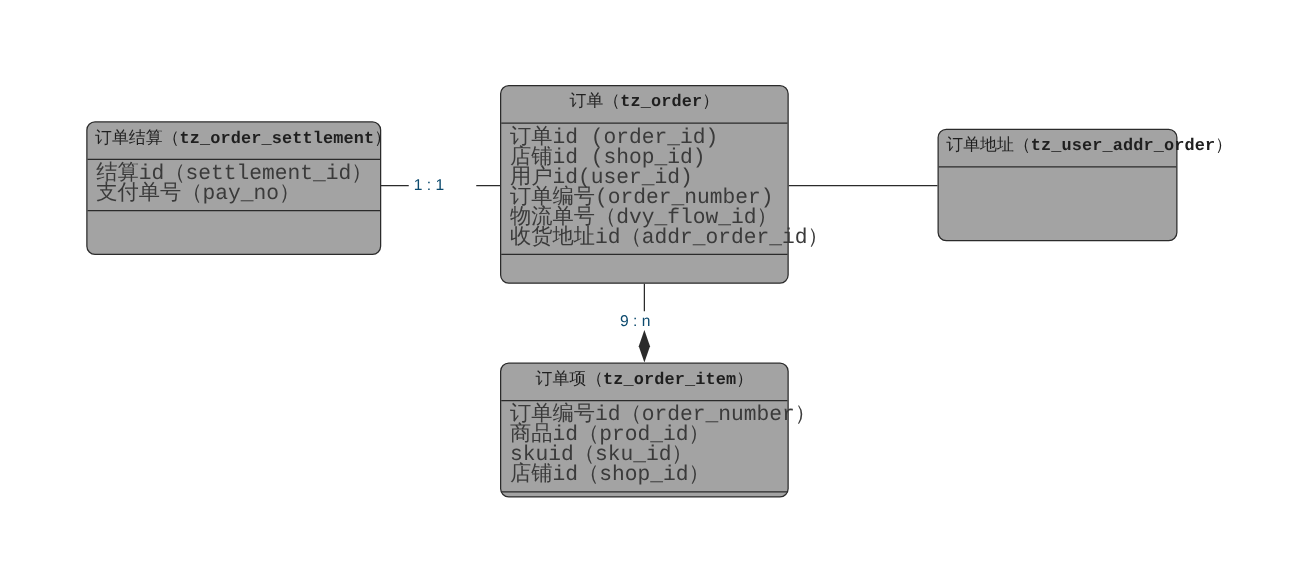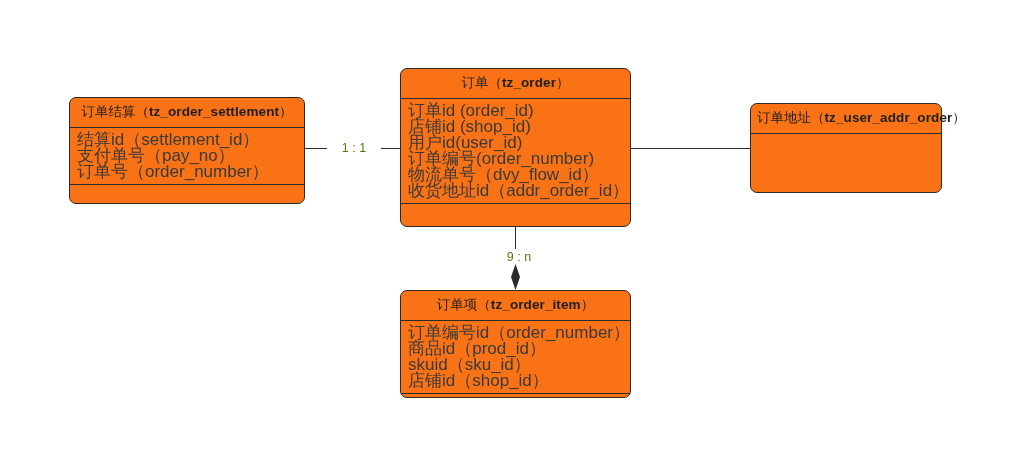--- a/index.html
+++ b/index.html
@@ -12,24 +12,25 @@
     width: 1032px;
     height: 460px;
     background: #ffffff;
     font-family: "Liberation Sans", "DejaVu Sans", sans-serif;
     overflow: hidden;
   }
   
   .entity {
     position: absolute;
     box-sizing: border-box;
-    background: #f97316;
+    background: #a3a3a3;
     border: 1.6px solid #2b2b2b;
     border-radius: 7px;
     z-index: 3;
+    font-family: Liberation Mono, monospace;
   }
   .ent-title {
     box-sizing: border-box;
     text-align: center;
     color: #1f1f1f;
     font-size: 13.5px;
     line-height: 1.1;
     padding: 7px 6px 7px 6px;
     border-bottom: 1.6px solid #2b2b2b;
     white-space: nowrap;
@@ -63,24 +64,23 @@
   }
   .line-v {
     position: absolute;
     width: 0;
     border-left: 1.6px solid #2b2b2b;
     z-index: 1;
   }
   .card-label {
     position: absolute;
     background: #ffffff;
-    color: #4d7c0f;
+    color: #0c4a6e;
     font-size: 12.5px;
     line-height: 14px;
-    text-align: center;
     padding: 1px 4px;
     white-space: nowrap;
     z-index: 2;
   }
   .arrow-diamond {
     position: absolute;
     z-index: 2;
   }
 </style>
 </head>
@@ -101,21 +101,20 @@
     </svg>
   </div>
 
   <div class="entity" style="left:69px; top:97px; width:236px; height:107px;">
     <div class="ent-title">
       <span>订单结算</span><span>（</span><span class="tbl">tz_order_settlement</span><span>）</span>
     </div>
     <div class="ent-attrs">
       <div class="attr">结算id（settlement_id）</div>
       <div class="attr">支付单号（pay_no）</div>
-      <div class="attr">订单号（order_number）</div>
     </div>
     <div class="ent-footer"></div>
   </div>
 
   <div class="entity" style="left:400px; top:68px; width:231px; height:159px;">
     <div class="ent-title">
       <span>订单</span><span>（</span><span class="tbl">tz_order</span><span>）</span>
     </div>
     <div class="ent-attrs">
       <div class="attr">订单id (order_id)</div>

